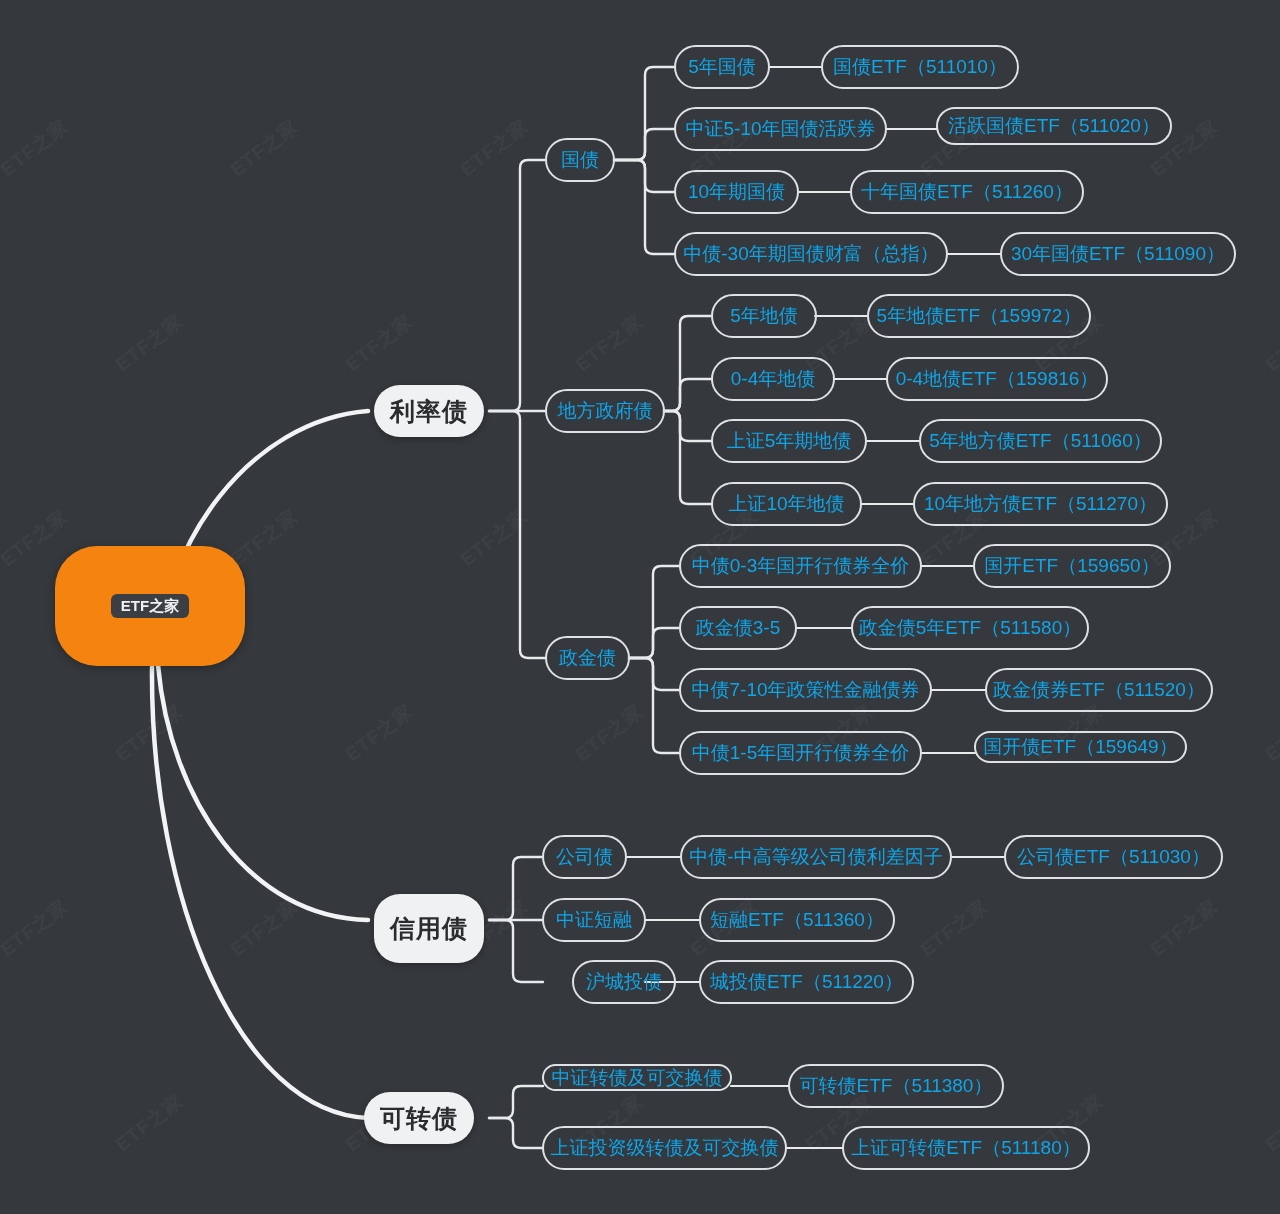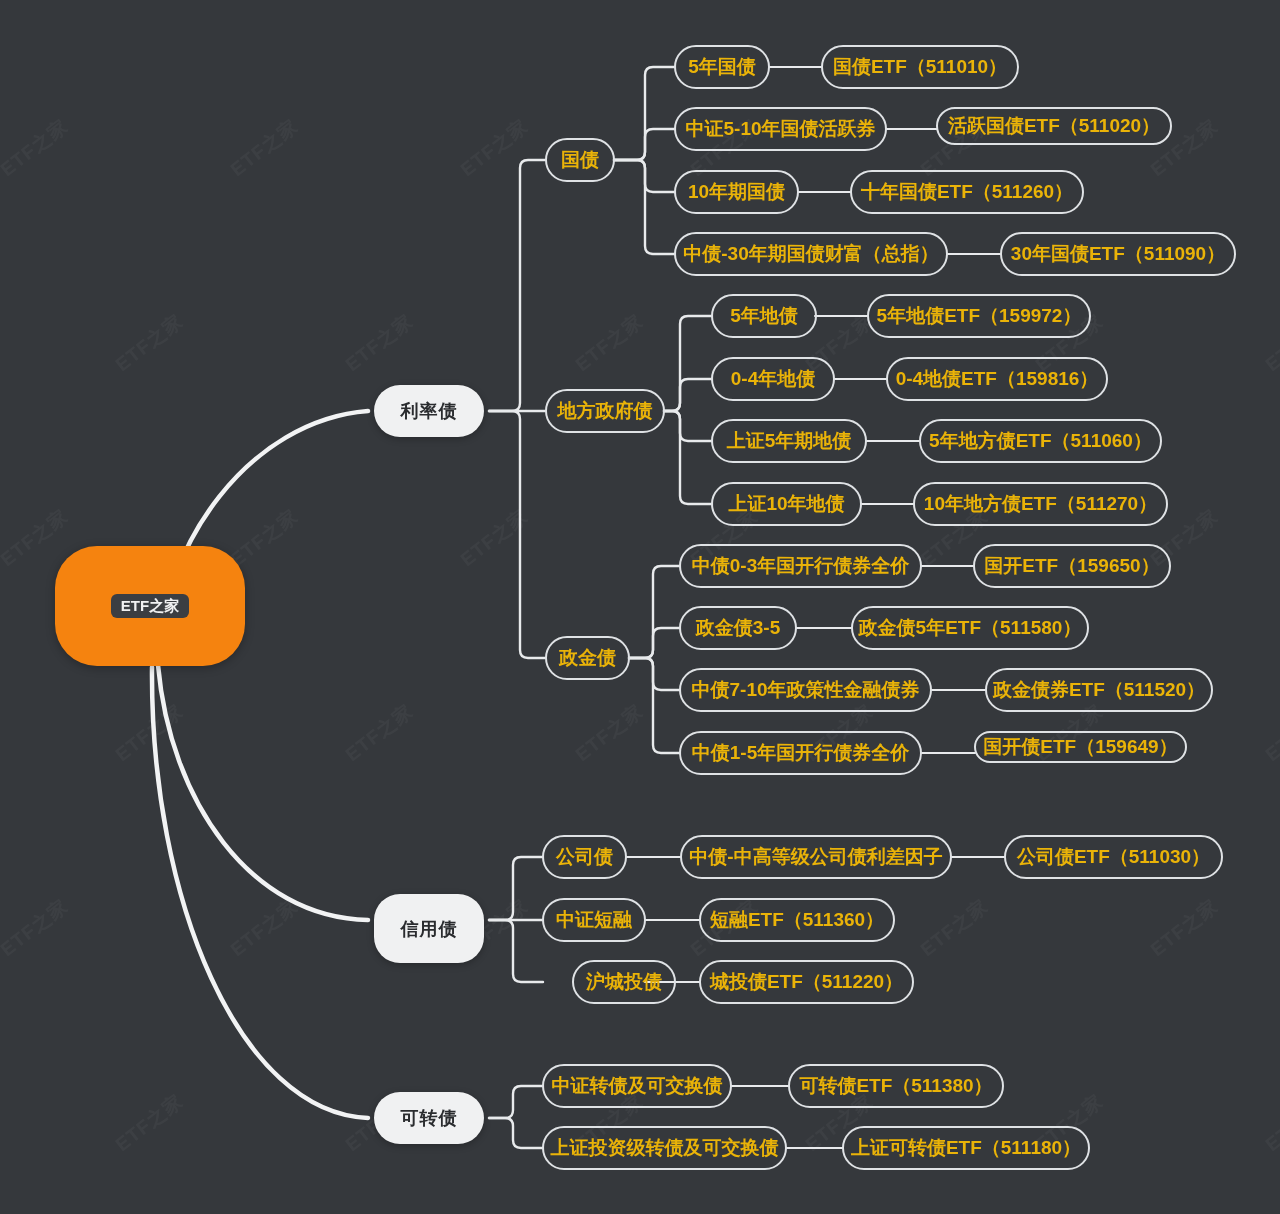--- a/index.html
+++ b/index.html
@@ -78,33 +78,33 @@
     padding: 4px 10px 5px 10px;
     border-radius: 6px;
     line-height: 1;
   }
 
   
   .node.l1 {
     background: #f0f1f2;
     color: #2a2c2f;
     border-radius: 26px;
-    font-size: 18px;
+    font-size: 25px;
     font-weight: 700;
     letter-spacing: 1px;
     box-shadow: 0 2px 7px rgba(0,0,0,.25);
   }
 
   
   .node.outline {
     border: 2px solid #dfe2e5;
     border-radius: 999px;
-    color: #eab308;
+    color: #0ea5e9;
     background: transparent;
-    font-weight: 700;
+    font-weight: 400;
   }
   .node.l2 { font-size: 19px; }
   .node.l3 { font-size: 19px; }
   .node.l4 { font-size: 19px; }
 </style>
 </head>
 <body>
 
 <div id="stage">
 
@@ -204,21 +204,21 @@
   <div class="node root" style="left:55px; top:546px; width:190px; height:120px;">
     <div class="root-badge">ETF之家</div>
   </div>
 
   <div class="node l1" style="left:374px; top:385px; width:110px; height:52px;">
     <span>利率债</span>
   </div>
   <div class="node l1" style="left:374px; top:894px; width:110px; height:69px;">
     <span>信用债</span>
   </div>
-  <div class="node l1" style="left:374px; top:1092px; width:110px; height:52px;">
+  <div class="node l1" style="left:364px; top:1092px; width:110px; height:52px;">
     <span>可转债</span>
   </div>
 
   <div class="node outline l2" style="left:545px; top:138px; width:70px; height:44px;">
     <span>国债</span>
   </div>
   <div class="node outline l2" style="left:545px; top:389px; width:120px; height:44px;">
     <span>地方政府债</span>
   </div>
   <div class="node outline l2" style="left:545px; top:636px; width:85px; height:44px;">
@@ -320,21 +320,21 @@
     <span>短融ETF（511360）</span>
   </div>
 
   <div class="node outline l2" style="left:572px; top:960px; width:104px; height:44px;">
     <span>沪城投债</span>
   </div>
   <div class="node outline l4" style="left:699px; top:960px; width:215px; height:44px;">
     <span>城投债ETF（511220）</span>
   </div>
 
-  <div class="node outline l2" style="left:542px; top:1064px; width:190px; height:44px;">
+  <div class="node outline l2" style="left:542px; top:1064px; width:190px; height:27px;">
     <span>中证转债及可交换债</span>
   </div>
   <div class="node outline l4" style="left:788px; top:1064px; width:216px; height:44px;">
     <span>可转债ETF（511380）</span>
   </div>
 
   <div class="node outline l2" style="left:542px; top:1126px; width:245px; height:44px;">
     <span>上证投资级转债及可交换债</span>
   </div>
   <div class="node outline l4" style="left:842px; top:1126px; width:248px; height:44px;">

